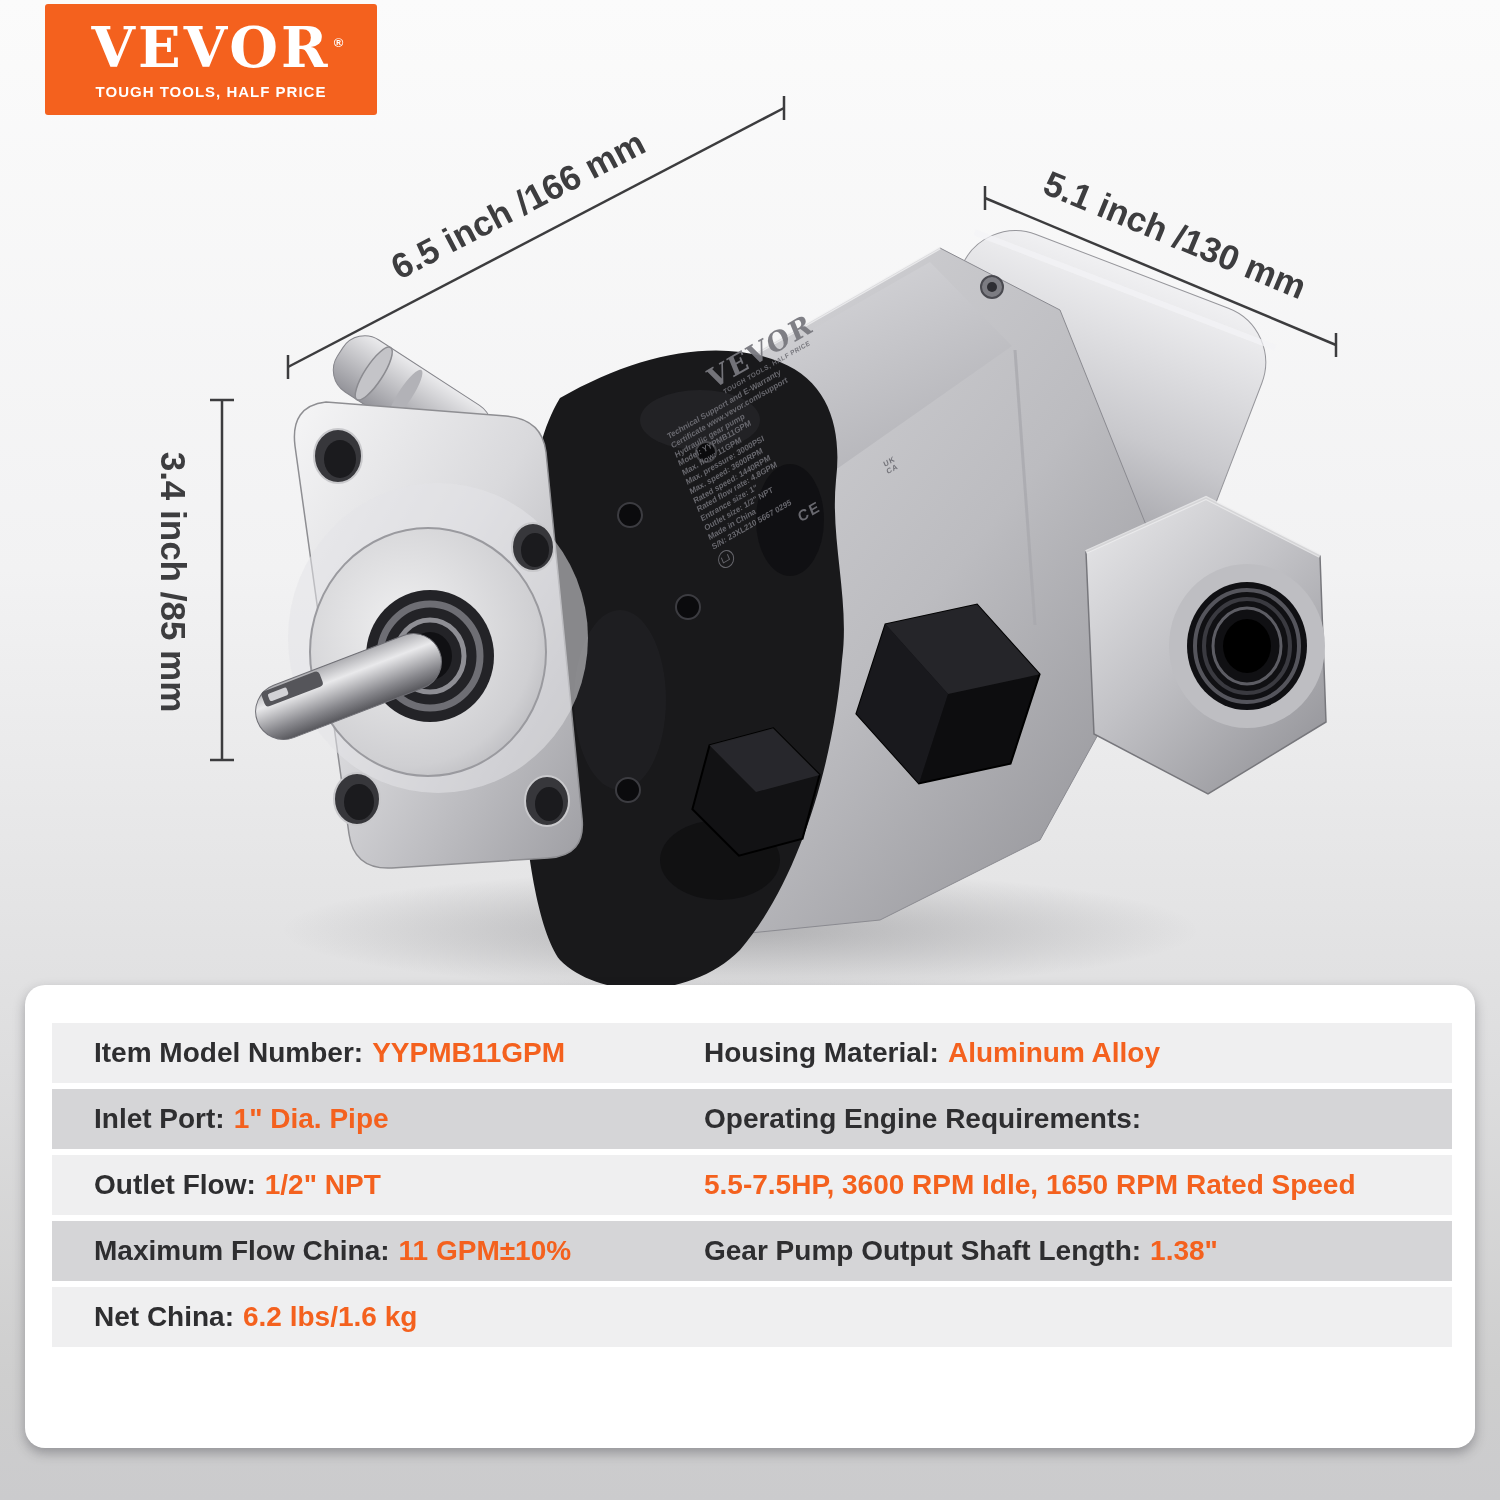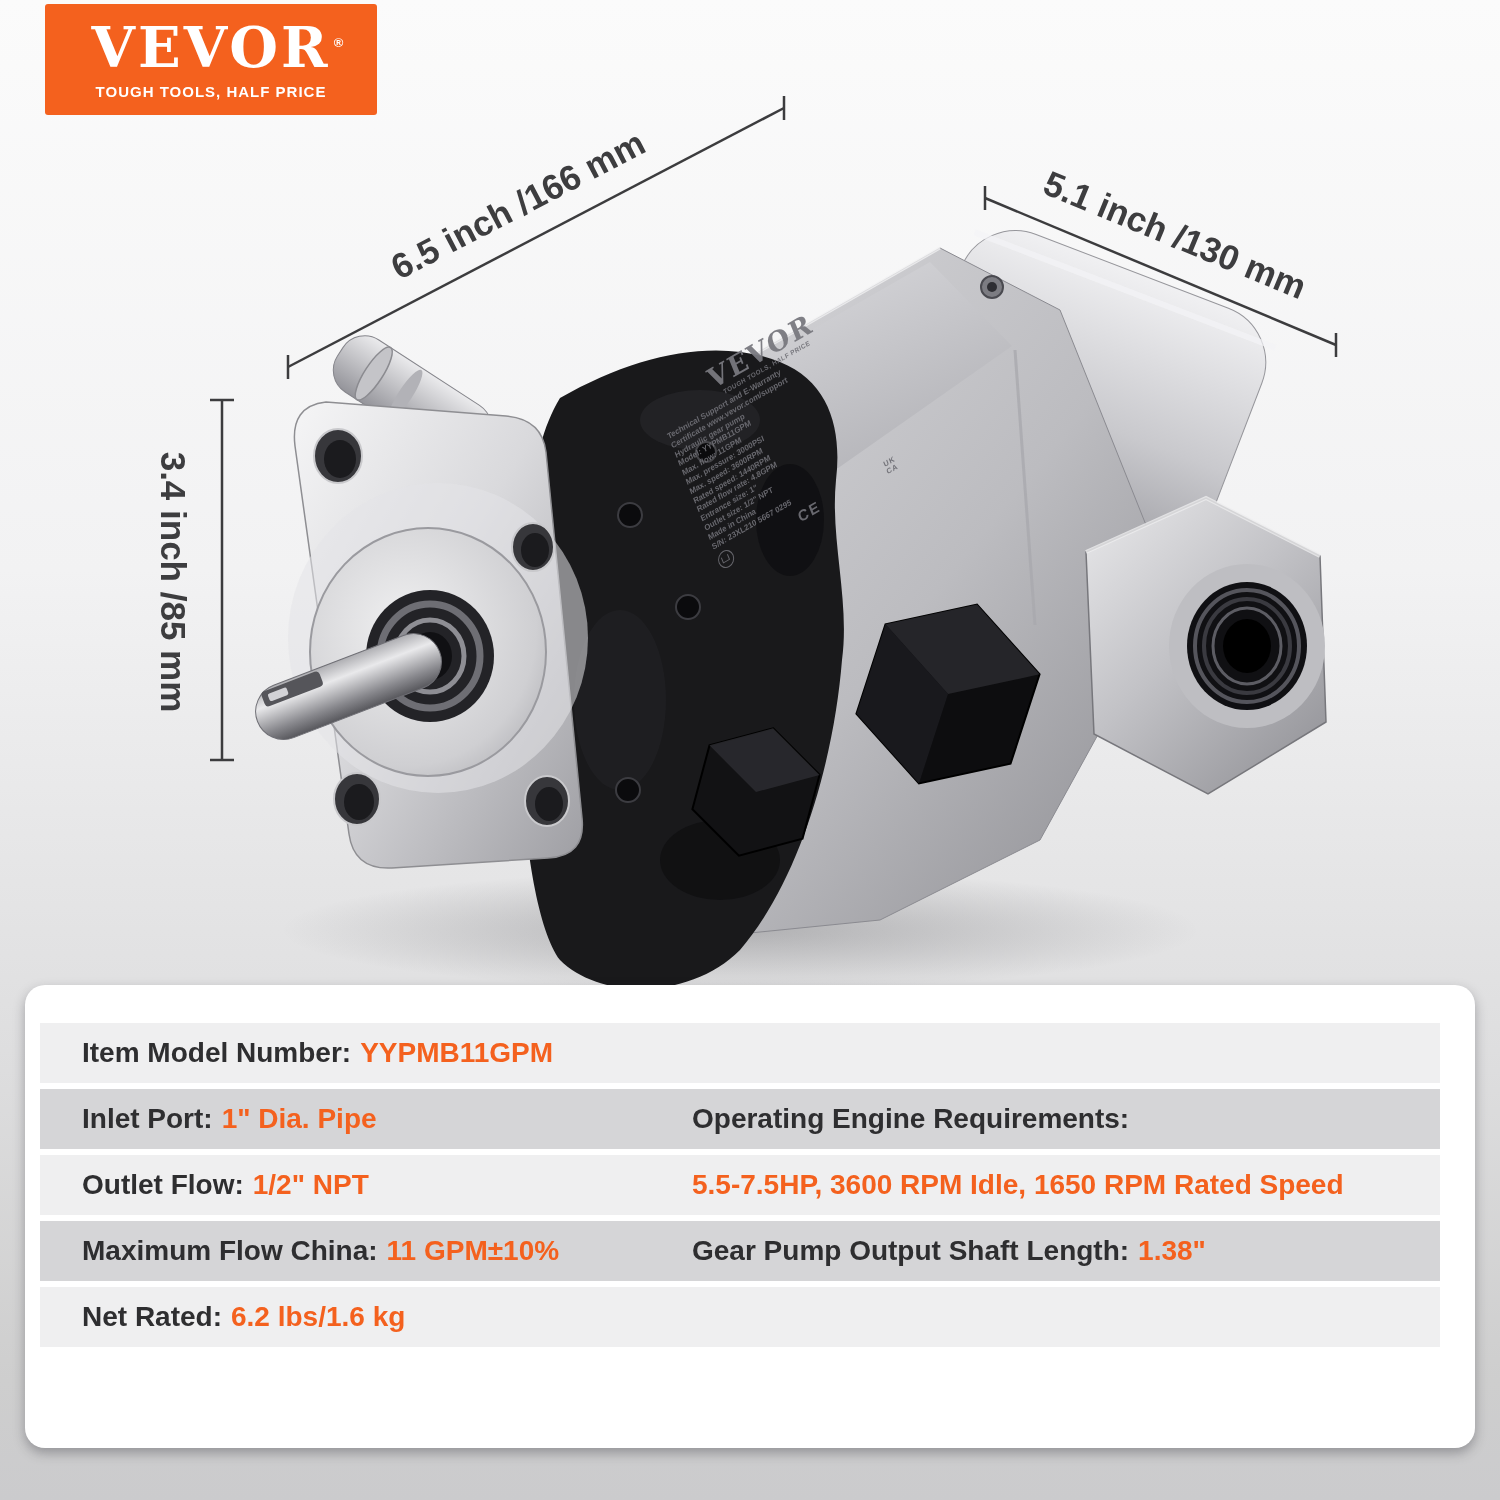--- a/index.html
+++ b/index.html
@@ -37,21 +37,21 @@
                display:inline-block;position:relative;}
   .manual-icon:after{content:"";position:absolute;left:3px;top:4px;width:6px;height:5px;
                      border:1.2px solid rgba(110,110,116,.9);border-top:none;}
   .ce{font-size:15px;font-weight:bold;letter-spacing:2px;color:rgba(110,110,116,.95);}
   .ukca{display:flex;flex-direction:column;line-height:7.5px;font-size:7.5px;font-weight:bold;
         letter-spacing:1px;color:rgba(110,110,116,.95);text-align:center;}
 
   
   .spec-card{position:absolute;left:25px;top:985px;width:1450px;height:463px;background:#ffffff;
              border-radius:20px;box-shadow:0 5px 12px rgba(40,40,48,.35);}
-  .spec-table{position:absolute;left:15px;top:38px;width:1400px;}
+  .spec-table{position:absolute;left:27px;top:38px;width:1400px;}
   .spec-row{height:60px;margin-bottom:6px;display:flex;align-items:center;padding-left:42px;
             box-sizing:border-box;font-size:28px;font-weight:bold;white-space:nowrap;}
   .spec-row.light{background:#efeff0;}
   .spec-row.gray{background:#d5d5d7;}
   .cell-left{width:610px;flex:0 0 610px;}
   .cell-right{flex:1;}
   .lbl{color:#2e2e30;}
   .val{color:#F4611E;}
   .lbl:empty{display:none;}
   .lbl + .val{margin-left:9px;}
@@ -254,20 +254,23 @@
   <div class="dim-label dim-depth">5.1 inch /130 mm</div>
   <div class="dim-label dim-height">3.4 inch /85 mm</div>
 
   <div class="spec-card">
     <div class="spec-table">
 
       <div class="spec-row light">
         <div class="cell-left">
           <span class="lbl">Item Model Number:</span><span class="val">YYPMB11GPM</span>
         </div>
+        <div class="cell-right">
+          <span class="lbl">Housing Material:</span><span class="val">Aluminum Alloy</span>
+        </div>
       </div>
 
       <div class="spec-row gray">
         <div class="cell-left">
           <span class="lbl">Inlet Port:</span><span class="val">1" Dia. Pipe</span>
         </div>
         <div class="cell-right">
           <span class="lbl">Operating Engine Requirements:</span><span class="val"></span>
         </div>
       </div>
@@ -285,21 +288,21 @@
         <div class="cell-left">
           <span class="lbl">Maximum Flow China:</span><span class="val">11 GPM±10%</span>
         </div>
         <div class="cell-right">
           <span class="lbl">Gear Pump Output Shaft Length:</span><span class="val">1.38"</span>
         </div>
       </div>
 
       <div class="spec-row light">
         <div class="cell-right">
-          <span class="lbl">Net Rated:</span><span class="val">6.2 lbs/1.6 kg</span>
+          <span class="lbl">Net China:</span><span class="val">6.2 lbs/1.6 kg</span>
         </div>
       </div>
 
 
     </div>
   </div>
 
 </div>
 
 </body></html>

